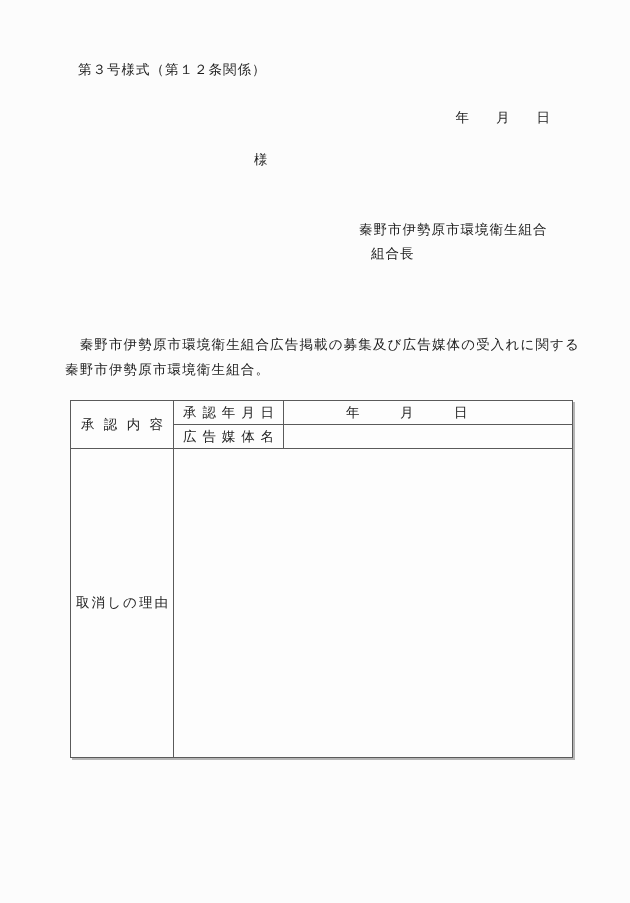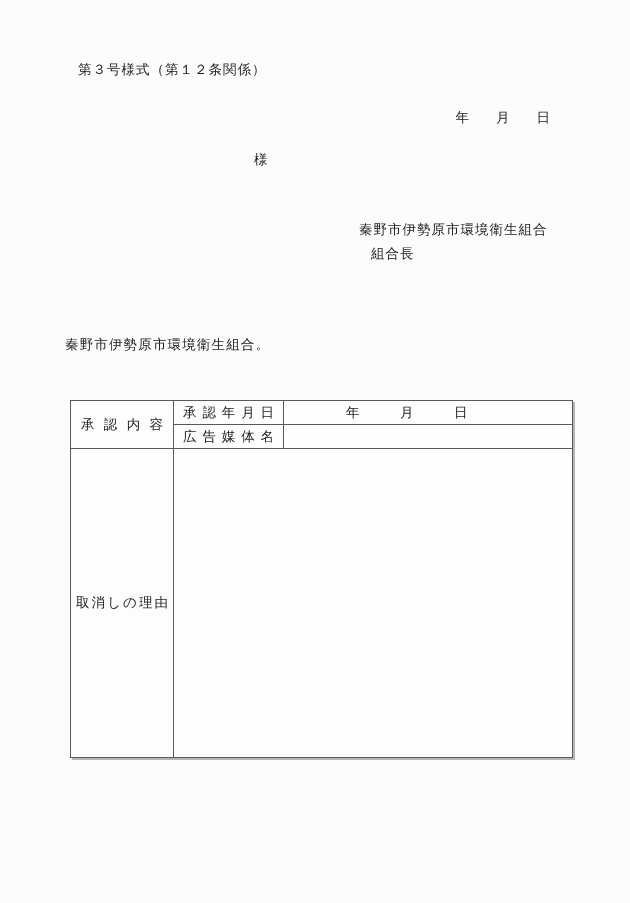--- a/index.html
+++ b/index.html
@@ -61,20 +61,21 @@
   <div class="abs date-line">年　　月　　日</div>
 
   <div class="abs addressee">様</div>
 
   <div class="abs sender-org">秦野市伊勢原市環境衛生組合</div>
 
   <div class="abs sender-title">組合長</div>
 
 
   <div class="body-text">
+    <div class="line">　秦野市伊勢原市環境衛生組合広告掲載の募集及び広告媒体の受入れに関する</div>
     <div class="line">秦野市伊勢原市環境衛生組合。</div>
   </div>
 
   <table class="form-table">
     <colgroup>
       <col style="width:103px">
       <col style="width:110px">
       <col style="width:289px">
     </colgroup>
     <tbody>

